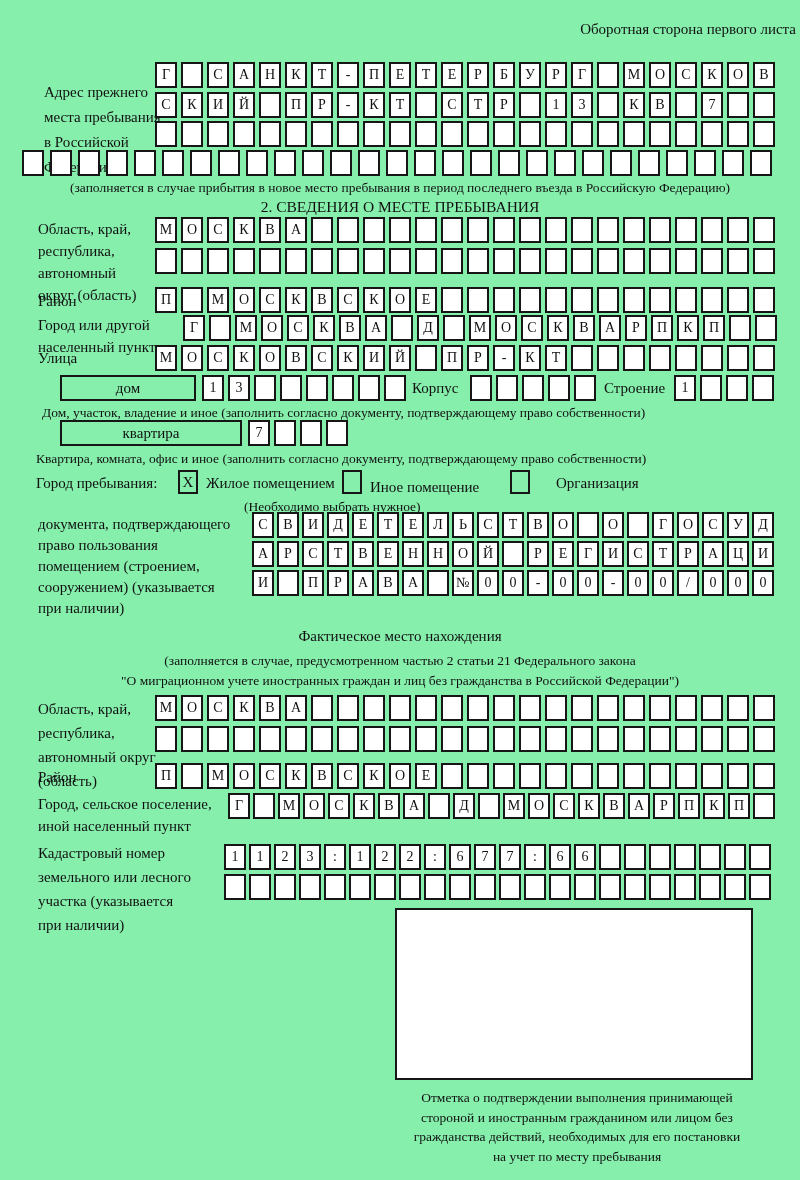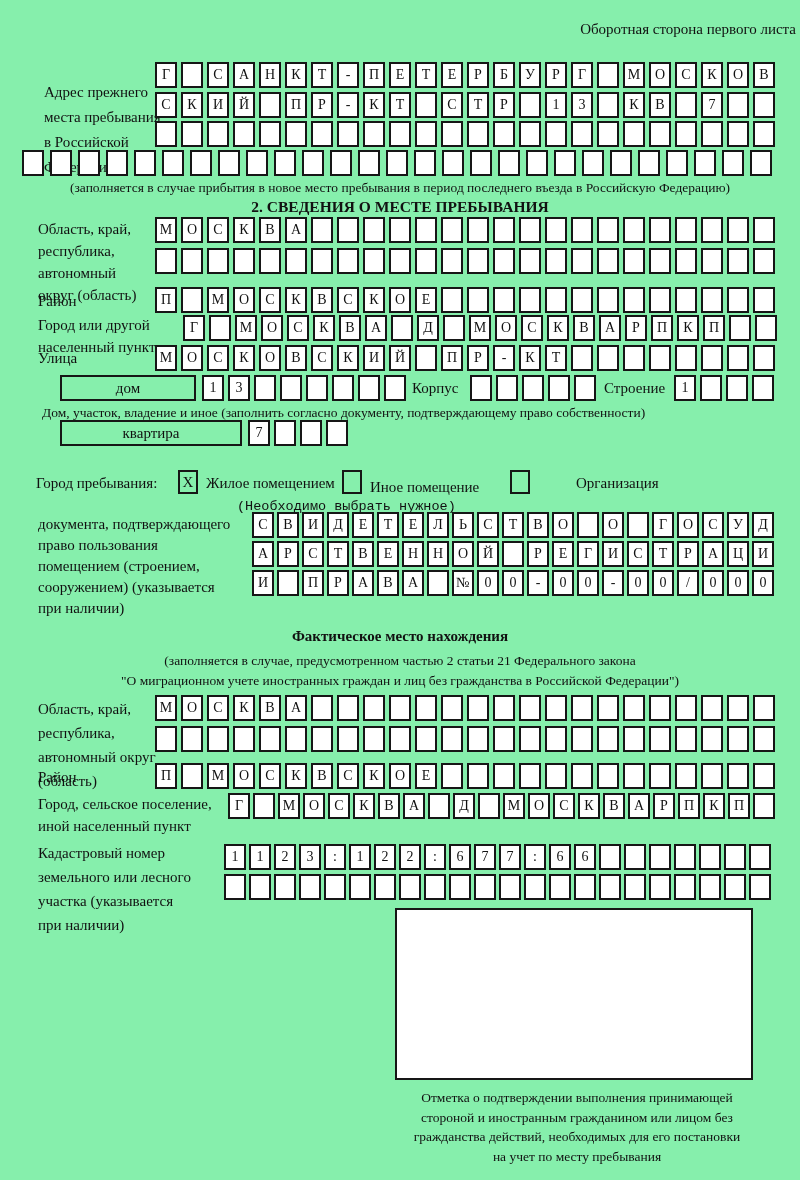--- a/index.html
+++ b/index.html
@@ -10,21 +10,21 @@
     color:#111;
     font-family:"Liberation Serif","DejaVu Serif",serif;
     overflow:hidden;
     padding-left:48px;
   }
   .abs{position:absolute;}
   .lbl{font-size:15px;line-height:1;white-space:nowrap;}
   .lbl-lines div{font-size:15px;white-space:nowrap;}
   .note{font-size:13.5px;white-space:nowrap;}
   .center{width:800px;text-align:center;}
-  .title{font-weight:bold;font-size:15.5px;}
+  .title{font-weight:normal;font-size:15.5px;}
   .cells{display:flex;gap:4px;}
   .cells .cell{
     box-sizing:border-box;
     width:22px;height:26px;
     border:2px solid #161616;
     font-size:14px;line-height:22px;
     text-align:center;
     background:#fff;
     flex:0 0 auto;
   }
@@ -350,29 +350,30 @@
     </div>
   <div class="abs note" style="top:405px;left:36px;margin-left:6px;">Дом, участок, владение и иное (заполнить согласно документу, подтверждающему право собственности)</div>
 
   <div class="abs widebox" style="top:420px;left:60px;width:182px;">квартира</div>
   <div class="abs cells" style="top:420px;left:248px;">
       <span class="cell">7</span>
       <span class="cell"></span>
       <span class="cell"></span>
       <span class="cell"></span>
     </div>
+  <div class="abs note" style="top:451px;left:36px;">Квартира, комната, офис и иное (заполнить согласно документу, подтверждающему право собственности)</div>
 
   <div class="abs lbl" style="top:476px;left:36px;">Город пребывания:</div>
   <span class="abs checkbox" style="top:470px;left:178px;">X</span>
   <div class="abs lbl" style="top:476px;left:206px;">Жилое помещением</div>
   <span class="abs checkbox" style="top:470px;left:342px;"></span>
   <div class="abs lbl" style="top:480px;left:370px;">Иное помещение</div>
   <span class="abs checkbox" style="top:470px;left:510px;"></span>
-  <div class="abs lbl" style="top:476px;left:576px;text-align:center;">Организация</div>
-  <div class="abs note" style="top:499px;left:237px;font-family:Liberation Mono, monospace;">(Необходимо выбрать нужное)</div>
+  <div class="abs lbl" style="top:476px;left:556px;text-align:center;">Организация</div>
+  <div class="abs note" style="top:499px;left:244px;">(Необходимо выбрать нужное)</div>
 
   <div class="abs lbl-lines" style="top:514px;left:38px;line-height:21px;">
     <div>документа, подтверждающего</div>
     <div>право пользования</div>
     <div>помещением (строением,</div>
     <div>сооружением) (указывается</div>
     <div>при наличии)</div>
   </div>
   <div class="abs cells p25" style="top:512px;left:252px;">
       <span class="cell">С</span>

